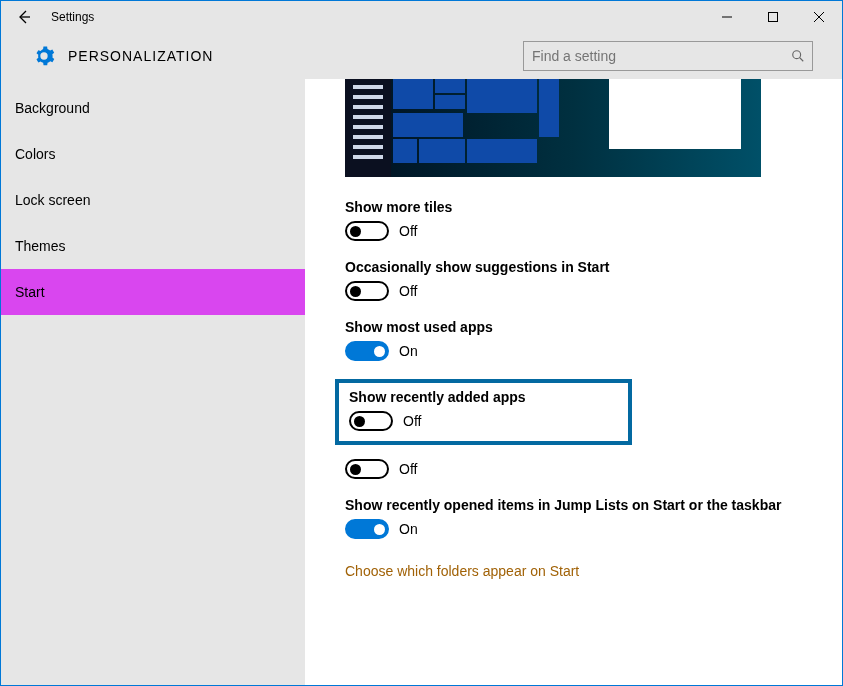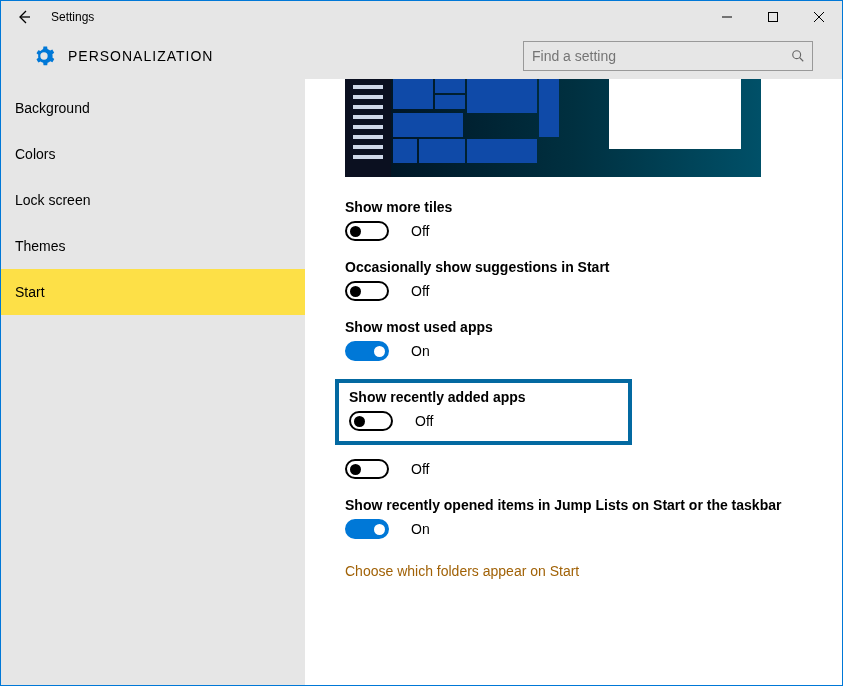--- a/index.html
+++ b/index.html
@@ -13,31 +13,31 @@
   .header-row { height: 46px; background: #e6e6e6; display: flex; align-items: center; padding: 0 29px; }
   .gear { color: #0078d7; width: 28px; height: 28px; display: flex; align-items: center; justify-content: center; }
   .cat-title { margin-left: 10px; font-size: 14px; letter-spacing: 1px; }
   .search-wrap { margin-left: auto; }
   .search { width: 290px; height: 30px; border: 1px solid #999; background: #e6e6e6; padding: 0 30px 0 8px; font-size: 14px; color: #666; outline: none; position: relative; }
   .search-box { position: relative; }
   .search-glass { position: absolute; right: 8px; top: 50%; transform: translateY(-50%); pointer-events: none; color: #666; }
   .body-area { display: flex; height: calc(100% - 78px); }
   .sidebar { width: 304px; background: #e6e6e6; padding-top: 6px; }
   .side-item { height: 46px; padding-left: 14px; display: flex; align-items: center; font-size: 14px; cursor: pointer; }
-  .side-item.active { background: #fde047; align-items: center; }
+  .side-item.active { background: #d946ef; align-items: center; }
   .main { flex: 1; background: #fff; padding: 0 0 20px 40px; overflow:auto; }
   .preview { width: 416px; height: 98px; margin-bottom: 22px; background: linear-gradient(to right, #001020 0%, #003040 55%, #005068 100%); position: relative; }
   .preview .start-col { position: absolute; left: 0; top: 0; width: 46px; height: 100%; background: #0b1020; }
   .preview .start-col .line { height: 4px; margin: 6px 8px 0 8px; background: #cfd8e8; }
   .preview .tiles { position: absolute; left: 48px; top: 0; width: 156px; height: 100%; }
   .preview .tile { position: absolute; background: #0f4aa8; }
   .preview .win { position: absolute; right: 20px; top: 0; width: 132px; height: 70px; background: #fff; }
   .setting { margin-bottom: 18px; }
   .setting .label { font-size: 14px; margin-bottom: 6px; font-weight: bold; }
-  .toggle-row { display: flex; align-items: center; gap: 22px; }
+  .toggle-row { display: flex; align-items: center; gap: 10px; }
   .toggle { width: 44px; height: 20px; border: 2px solid #000; border-radius: 20px; position: relative; cursor:pointer; background: #fff; }
   .toggle .knob { position: absolute; width: 11px; height: 11px; background: #000; border-radius: 50%; top: 2.5px; left: 3px; transition: left .1s; }
   .toggle.on { background: #0078d7; border-color: #0078d7; }
   .toggle.on .knob { left: 27px; background: #fff; }
   .state { font-size: 14px; }
   .highlight { border: 4px solid #0369a1; padding: 6px 102px 10px 6px; display: inline-block; margin-left: -10px; }
   .highlight .label { margin-left: 4px; }
   .highlight .toggle-row { margin-left: 4px; }
   .setting.highlight { margin-bottom: 14px; }
   .link { color: #a16207; font-size: 14px; cursor: pointer; margin-top: 6px; display:inline-block; }

